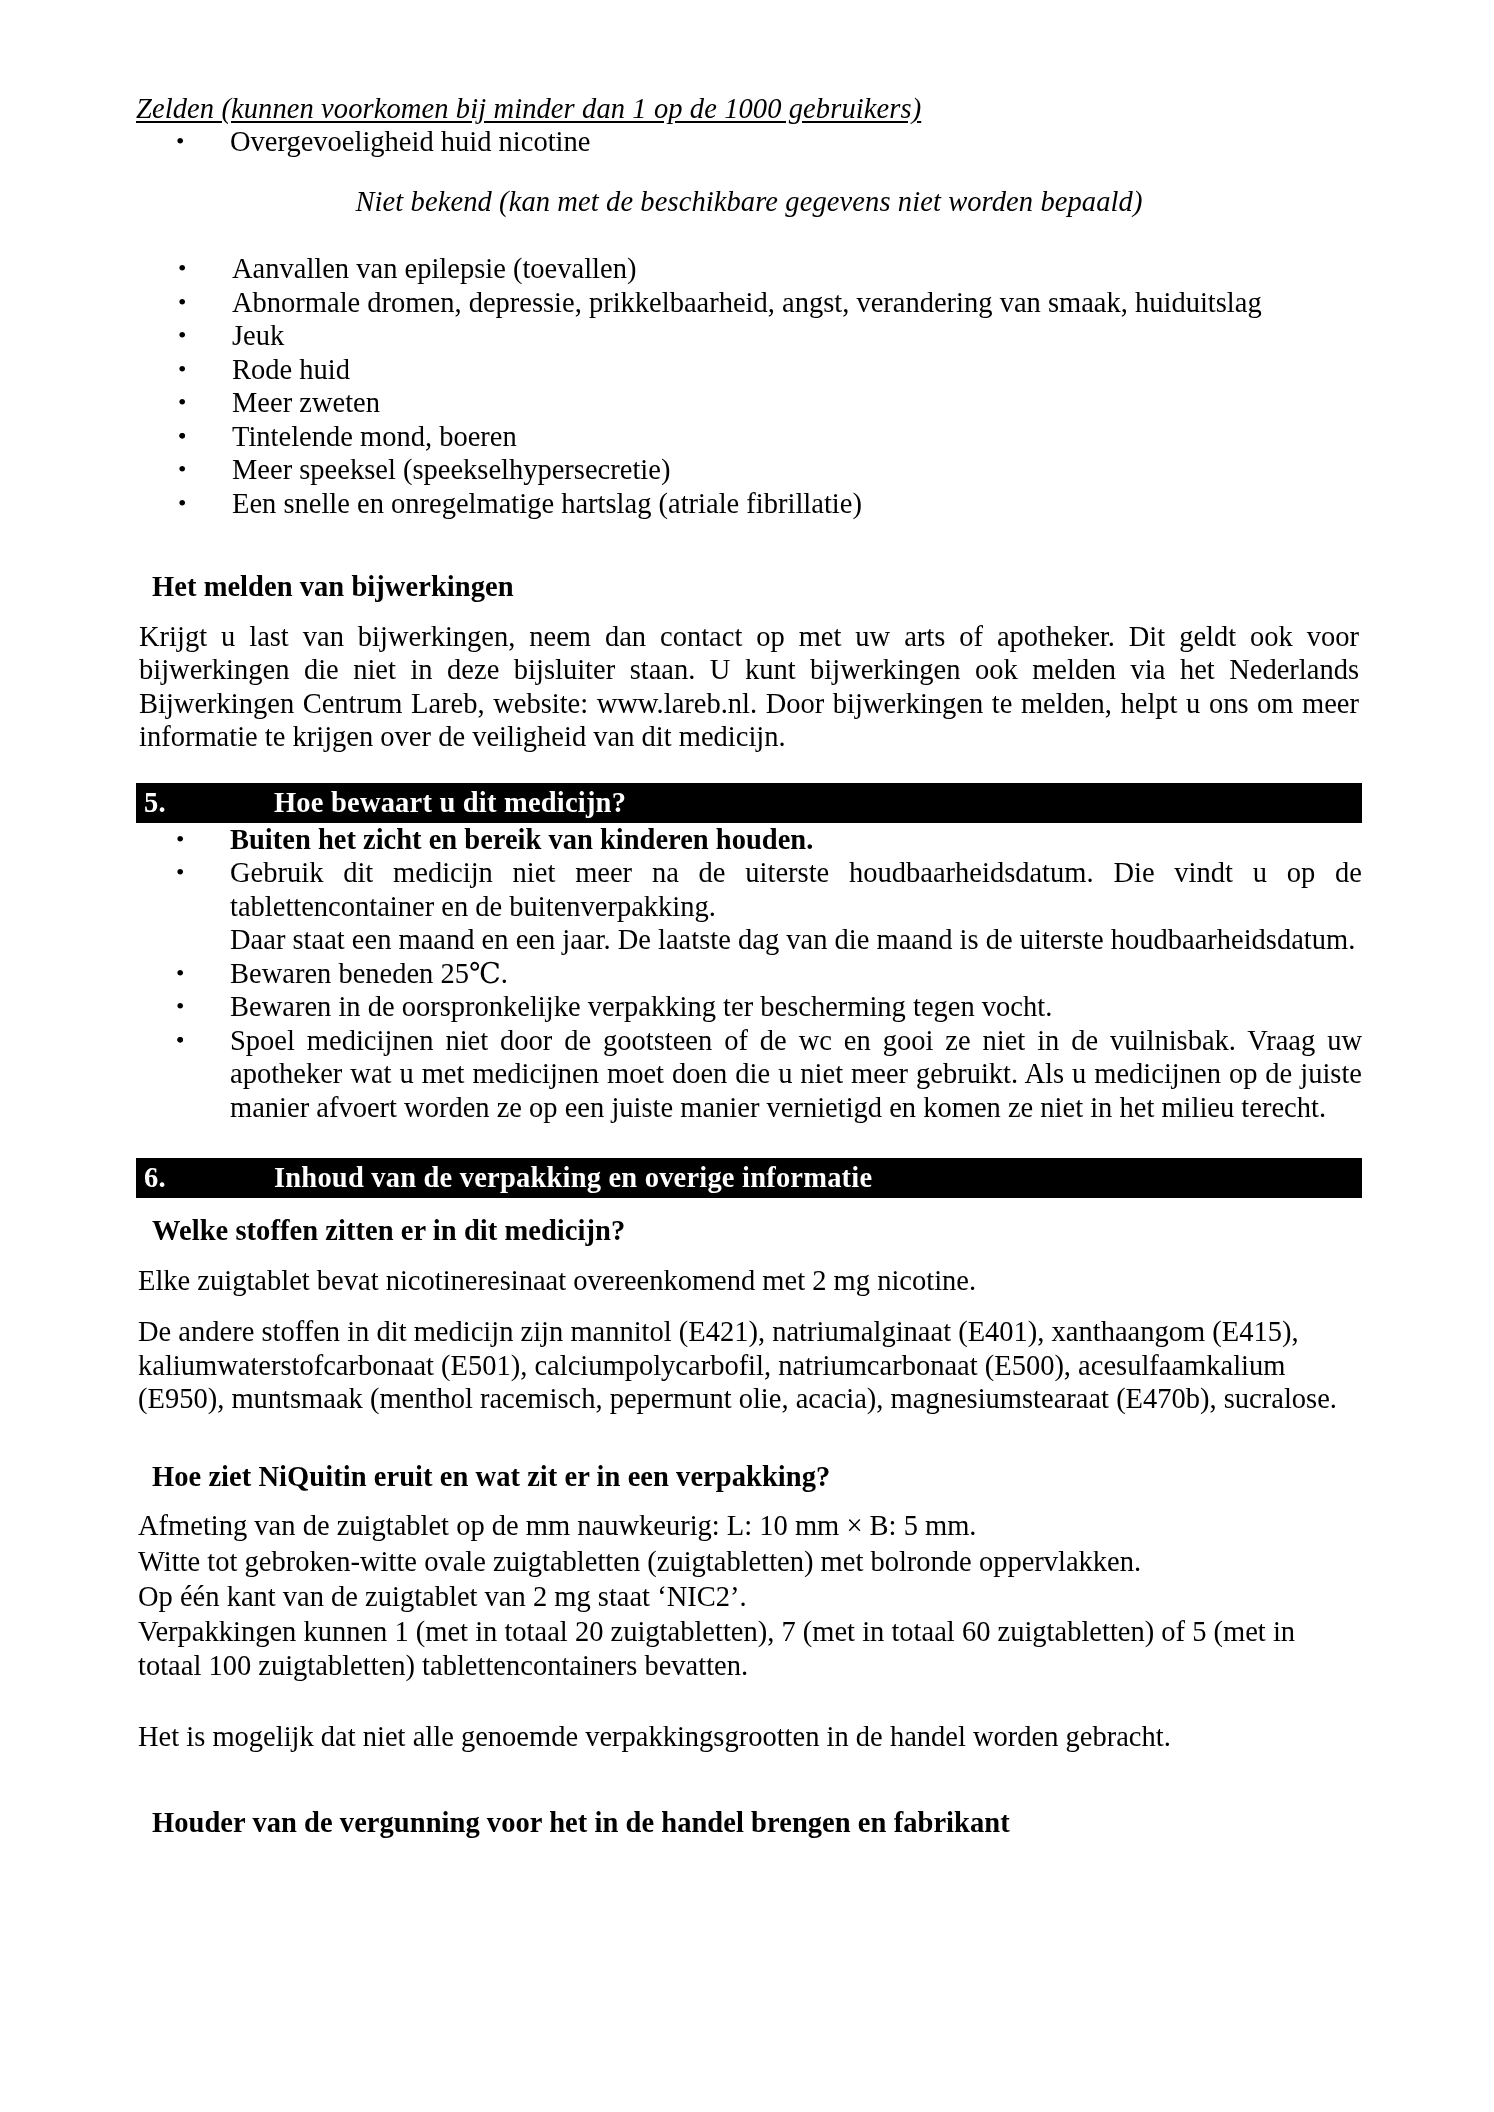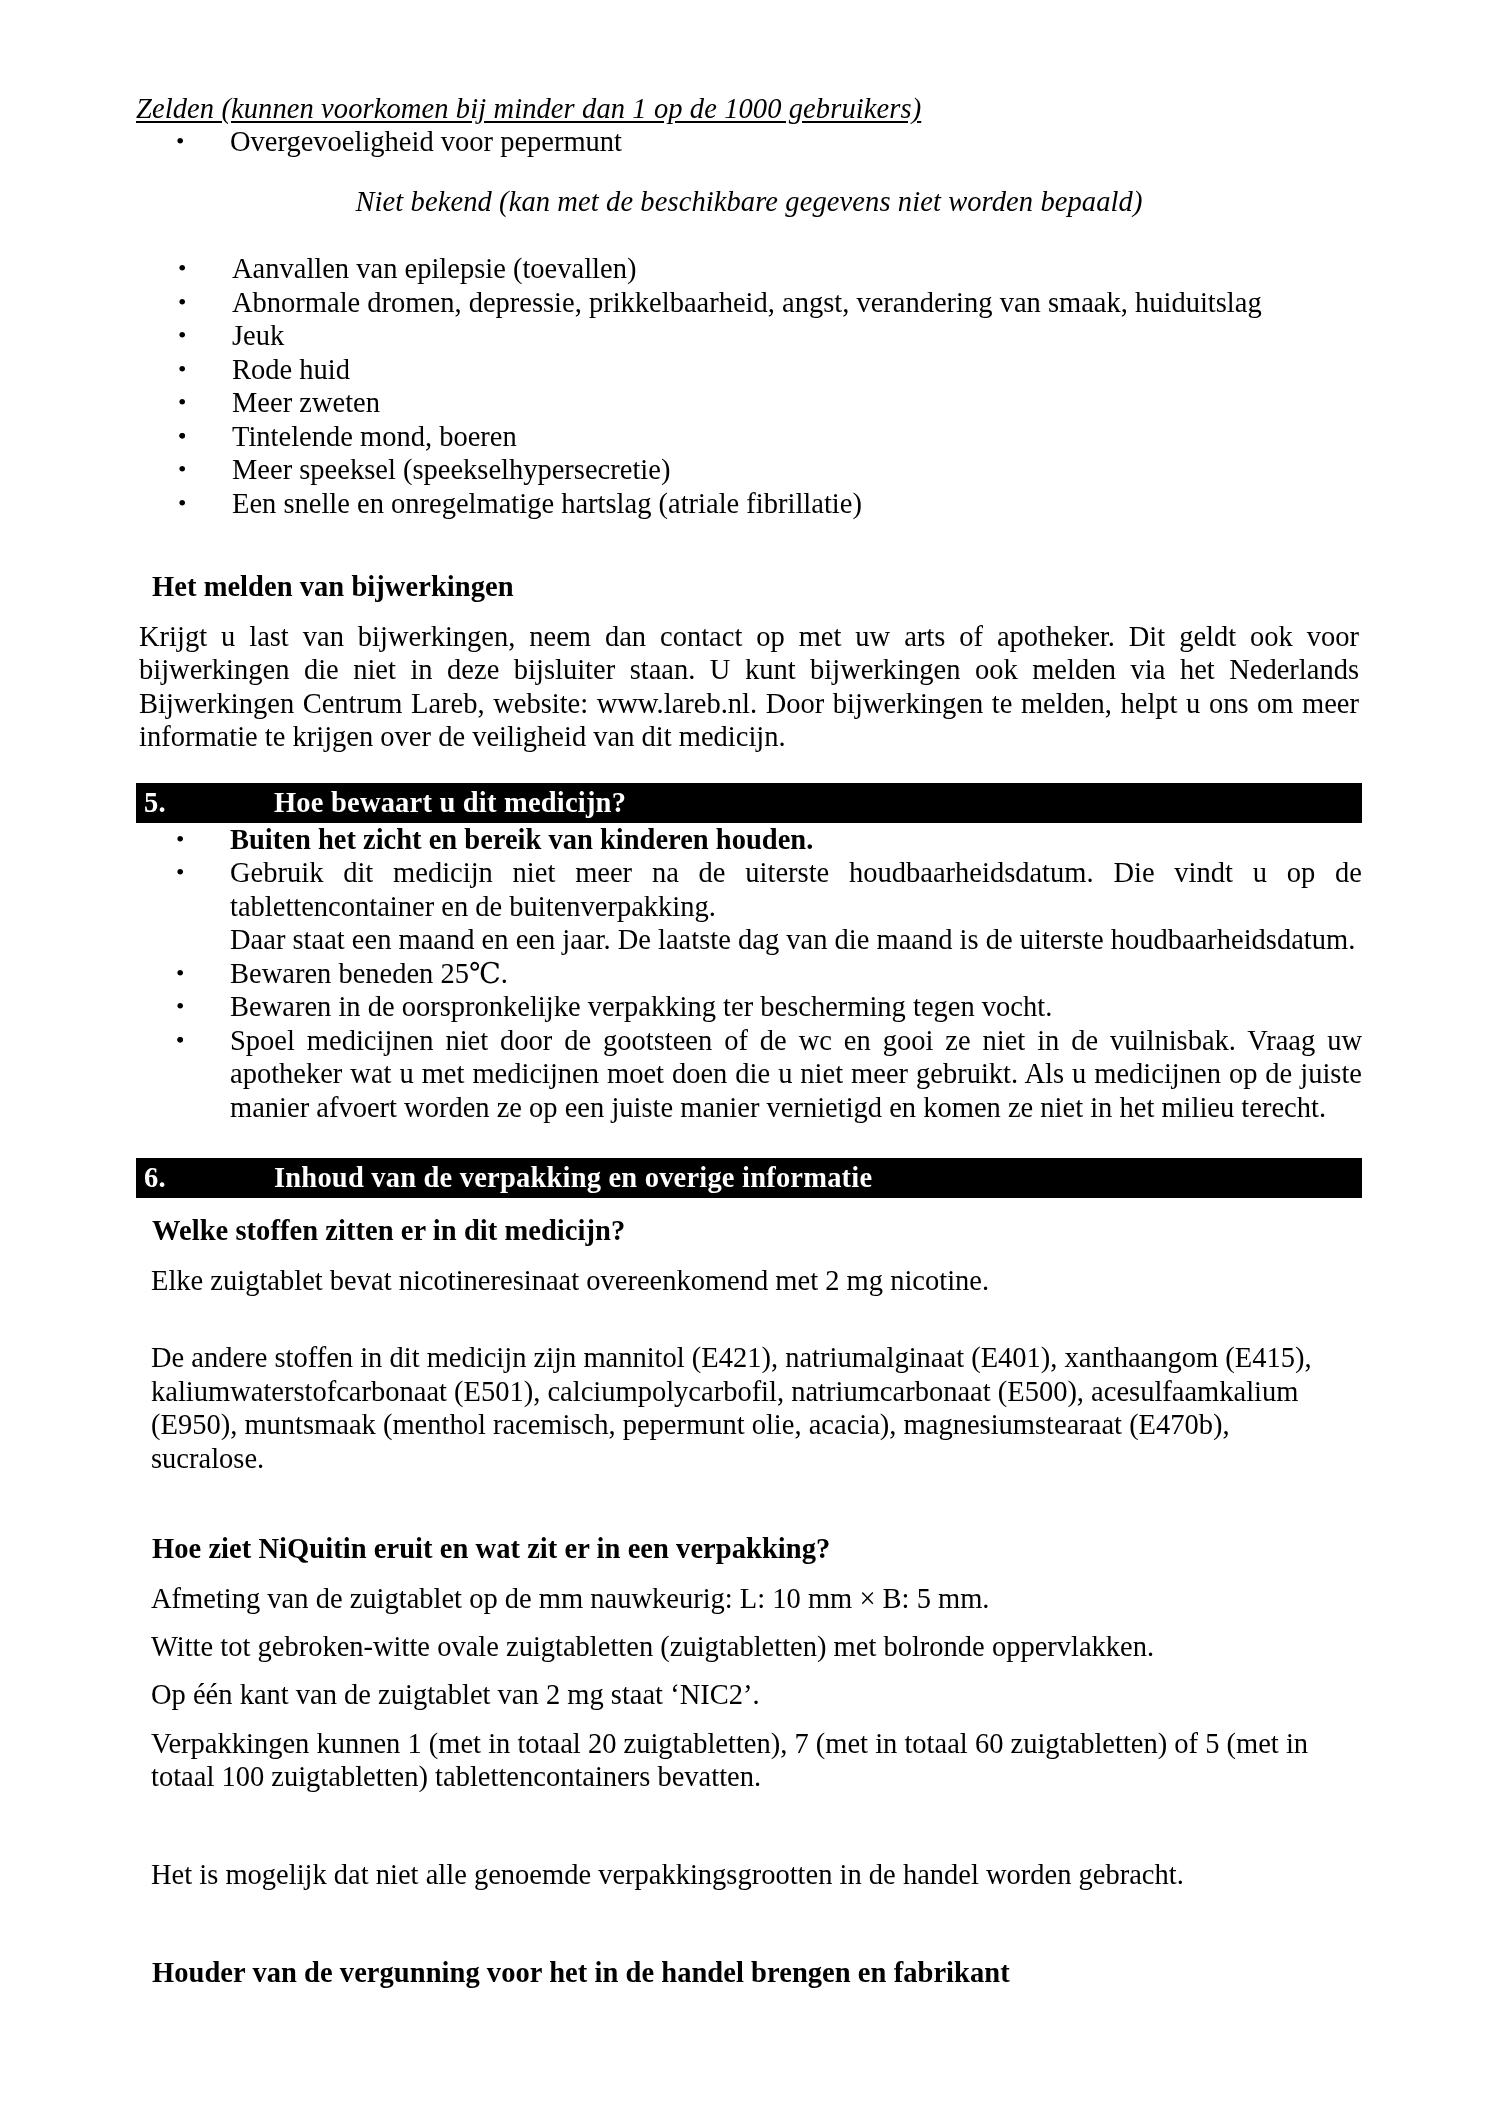--- a/index.html
+++ b/index.html
@@ -44,21 +44,21 @@
   .bold-head {
     font-weight: bold;
     margin: 16px;
     letter-spacing: 0.05px;
   }
   .para {
     margin: 3px;
     text-align: justify;
   }
   .para-left {
-    margin: 15px;
+    margin: 2px;
     text-align: left;
   }
   .spacer-sm { height: 14px; }
   .spacer-md { height: 26px; }
   .spacer-lg { height: 34px; }
 
   
   ul.blist {
     list-style: none;
     margin: 0;
@@ -116,21 +116,21 @@
 <body>
 
 <div class="page">
   <div class="doc">
 
     <p class="head-italic-ul">Zelden (kunnen voorkomen bij minder dan 1 op de 1000 gebruikers)</p>
 
     <ul class="blist tight">
       <li class="noj">
         <span class="bullet">•</span>
-        <span>Overgevoeligheid voor pepermunt</span>
+        <span>Overgevoeligheid huid nicotine</span>
       </li>
     </ul>
 
     <div class="spacer-md"></div>
 
     <p class="head-italic">Niet bekend (kan met de beschikbare gegevens niet worden bepaald)</p>
 
     <div class="spacer-lg"></div>
 
     <ul class="blist deep tight">

